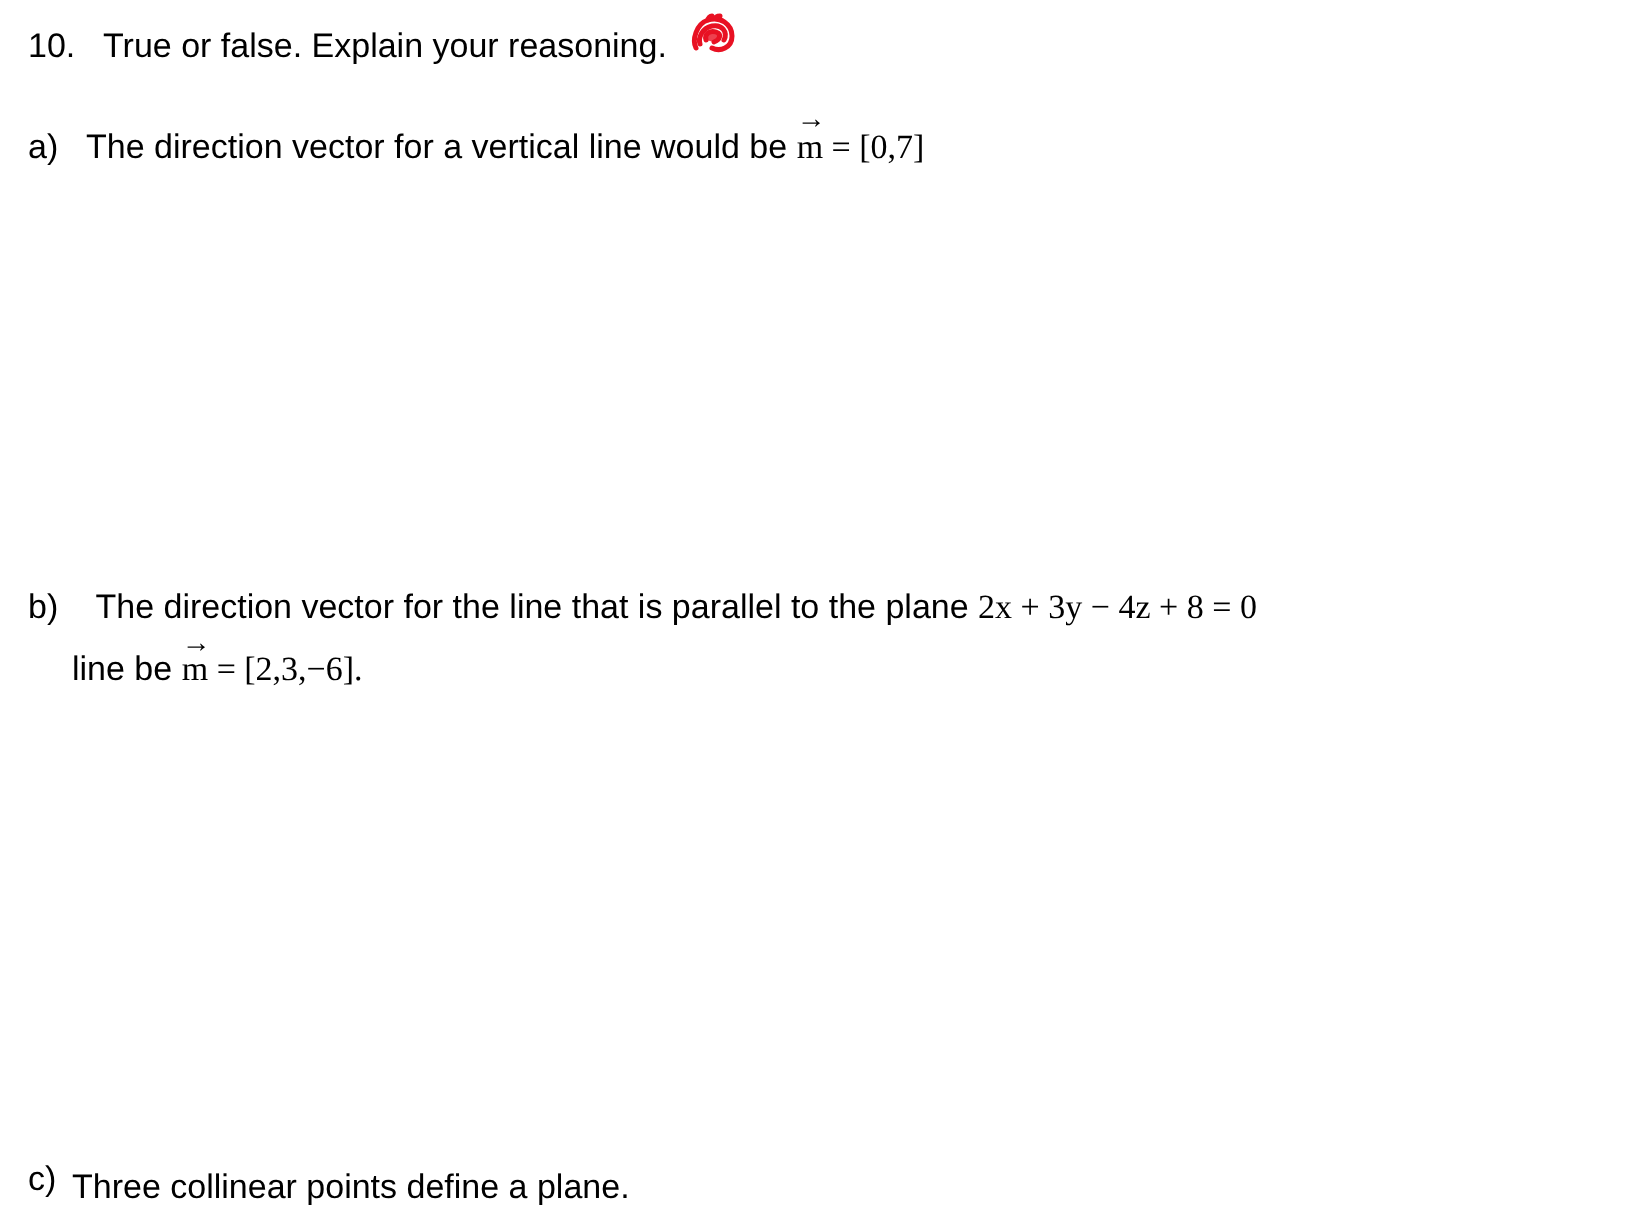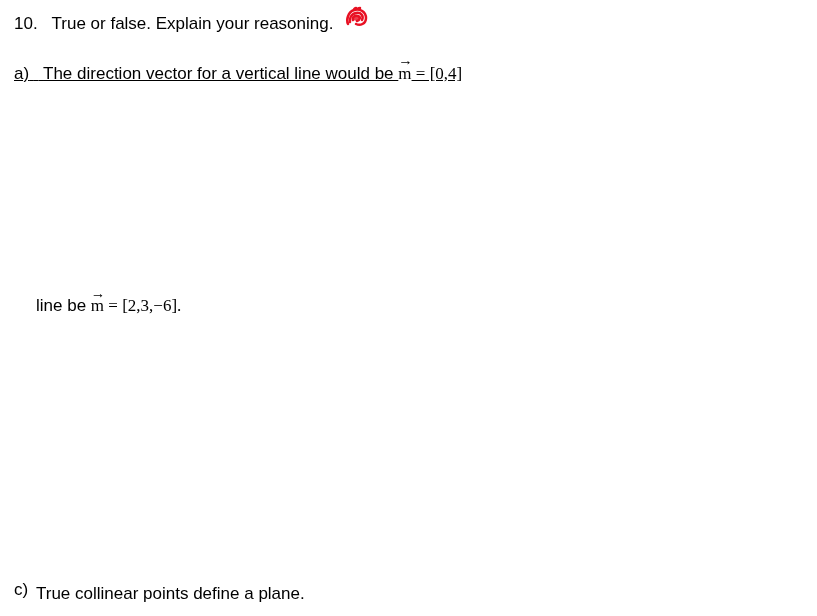--- a/index.html
+++ b/index.html
@@ -12,21 +12,20 @@
     color: #000000;
     padding: 8px 14px;
     position: relative;
   }
   .question-header {
     line-height: 1.6;
     margin-bottom: 20px;
   }
   .part-a {
     line-height: 1.6;
-    text-decoration: underline;
   }
   .part-b {
     position: absolute;
     top: 290px;
     left: 14px;
     line-height: 1.7;
     padding-left: 22px;
   }
   .part-b-line1 {
     text-indent: -22px;
@@ -88,29 +87,35 @@
       </g>
     </svg>
   </span>
 </div>
 
 <div class="part-a">
   <span>a)</span>
   <span>&nbsp;</span>
   <span>The direction vector for a vertical line would be </span>
   <span class="math">
-    <span class="vec"><span class="arrow">→</span><span>m</span></span><span> = [0,4]</span>
+    <span class="vec"><span class="arrow">→</span><span>m</span></span><span> = [0,7]</span>
   </span>
 </div>
 
 <div class="part-b">
+  <div class="part-b-line1">
+    <span>b)</span>
+    <span>&nbsp;&nbsp;</span>
+    <span>The direction vector for the line that is parallel to the plane </span>
+    <span class="math">2x + 3y − 4z + 8 = 0</span>
+  </div>
   <div class="part-b-line2">
     <span>line be </span>
     <span class="math">
       <span class="vec"><span class="arrow">→</span><span>m</span></span><span> = [2,3,−6].</span>
     </span>
   </div>
 </div>
 
 <div class="part-c-label">c)</div>
 <div class="part-c">
-  <span>True collinear points define a plane.</span>
+  <span>Three collinear points define a plane.</span>
 </div>
 
 </body></html>

